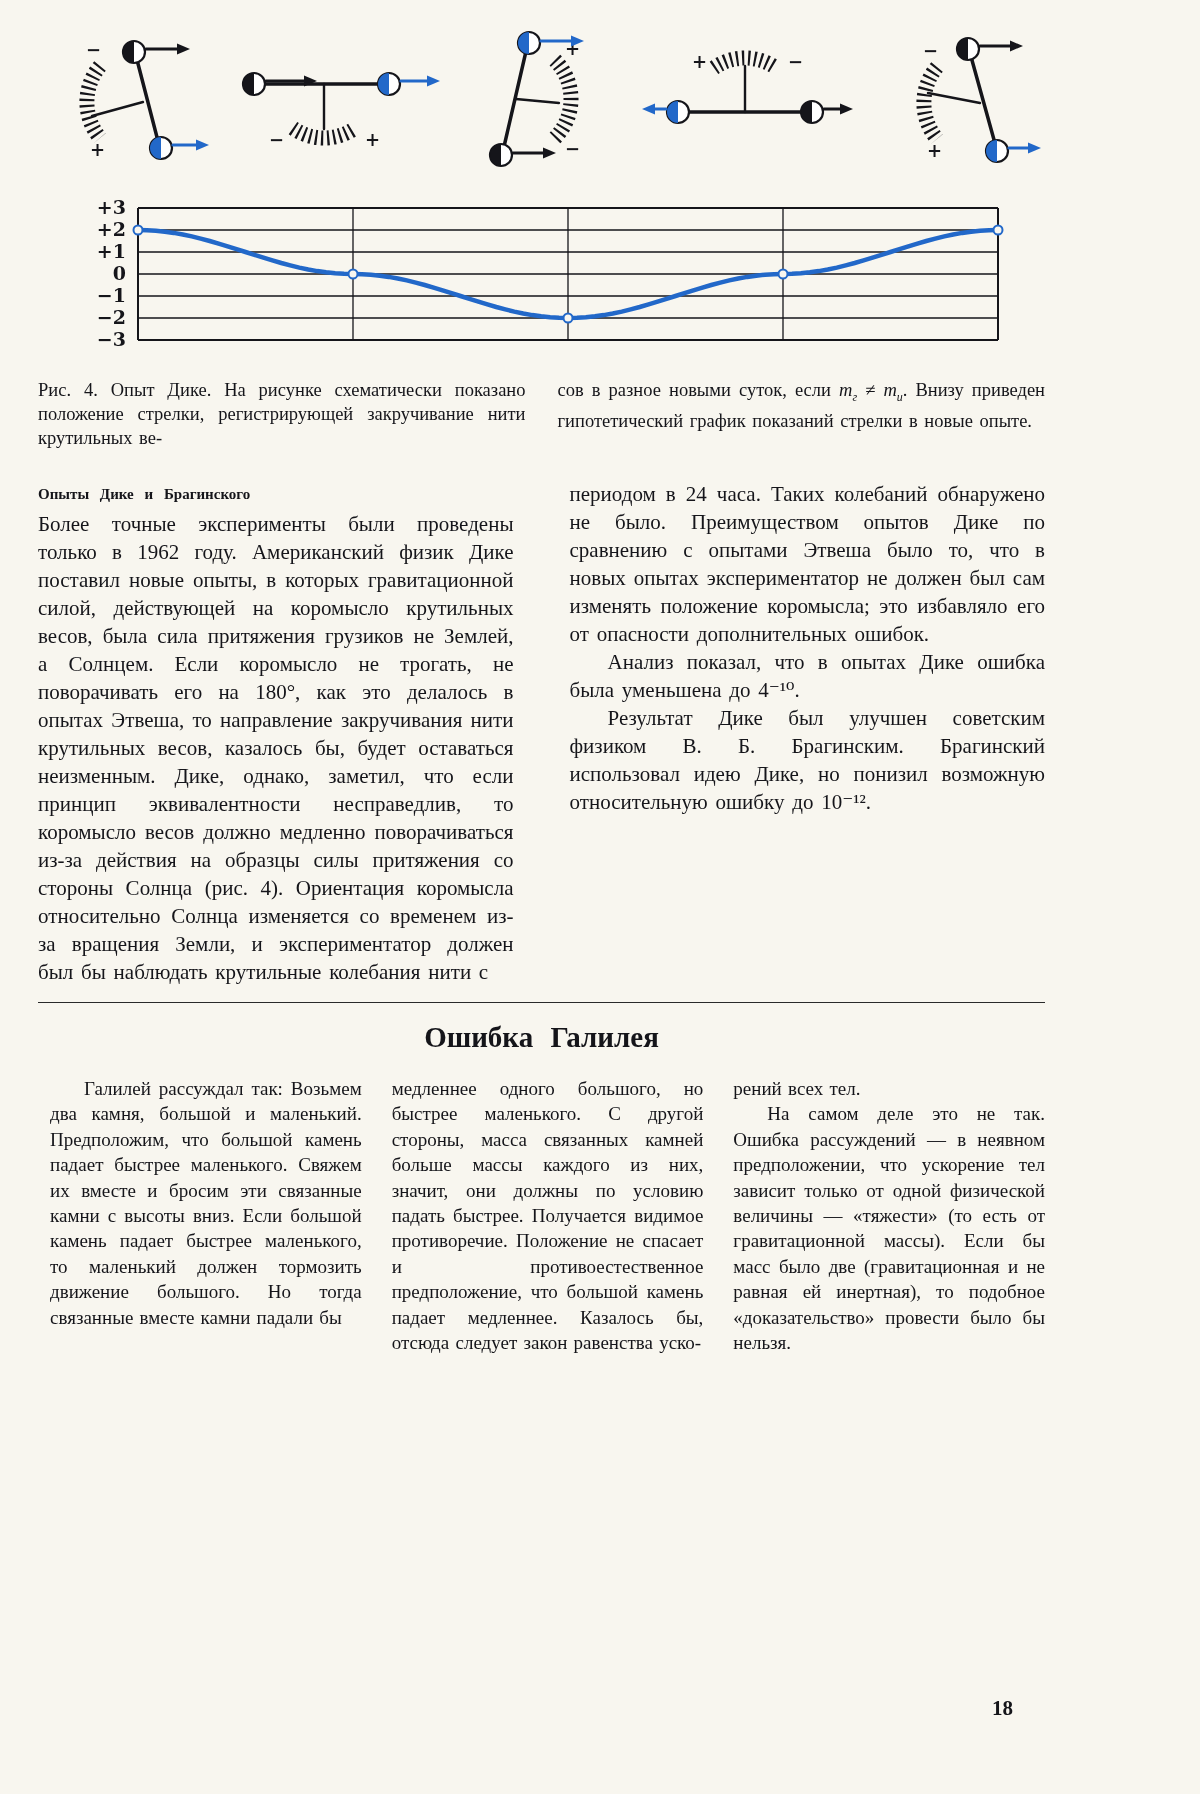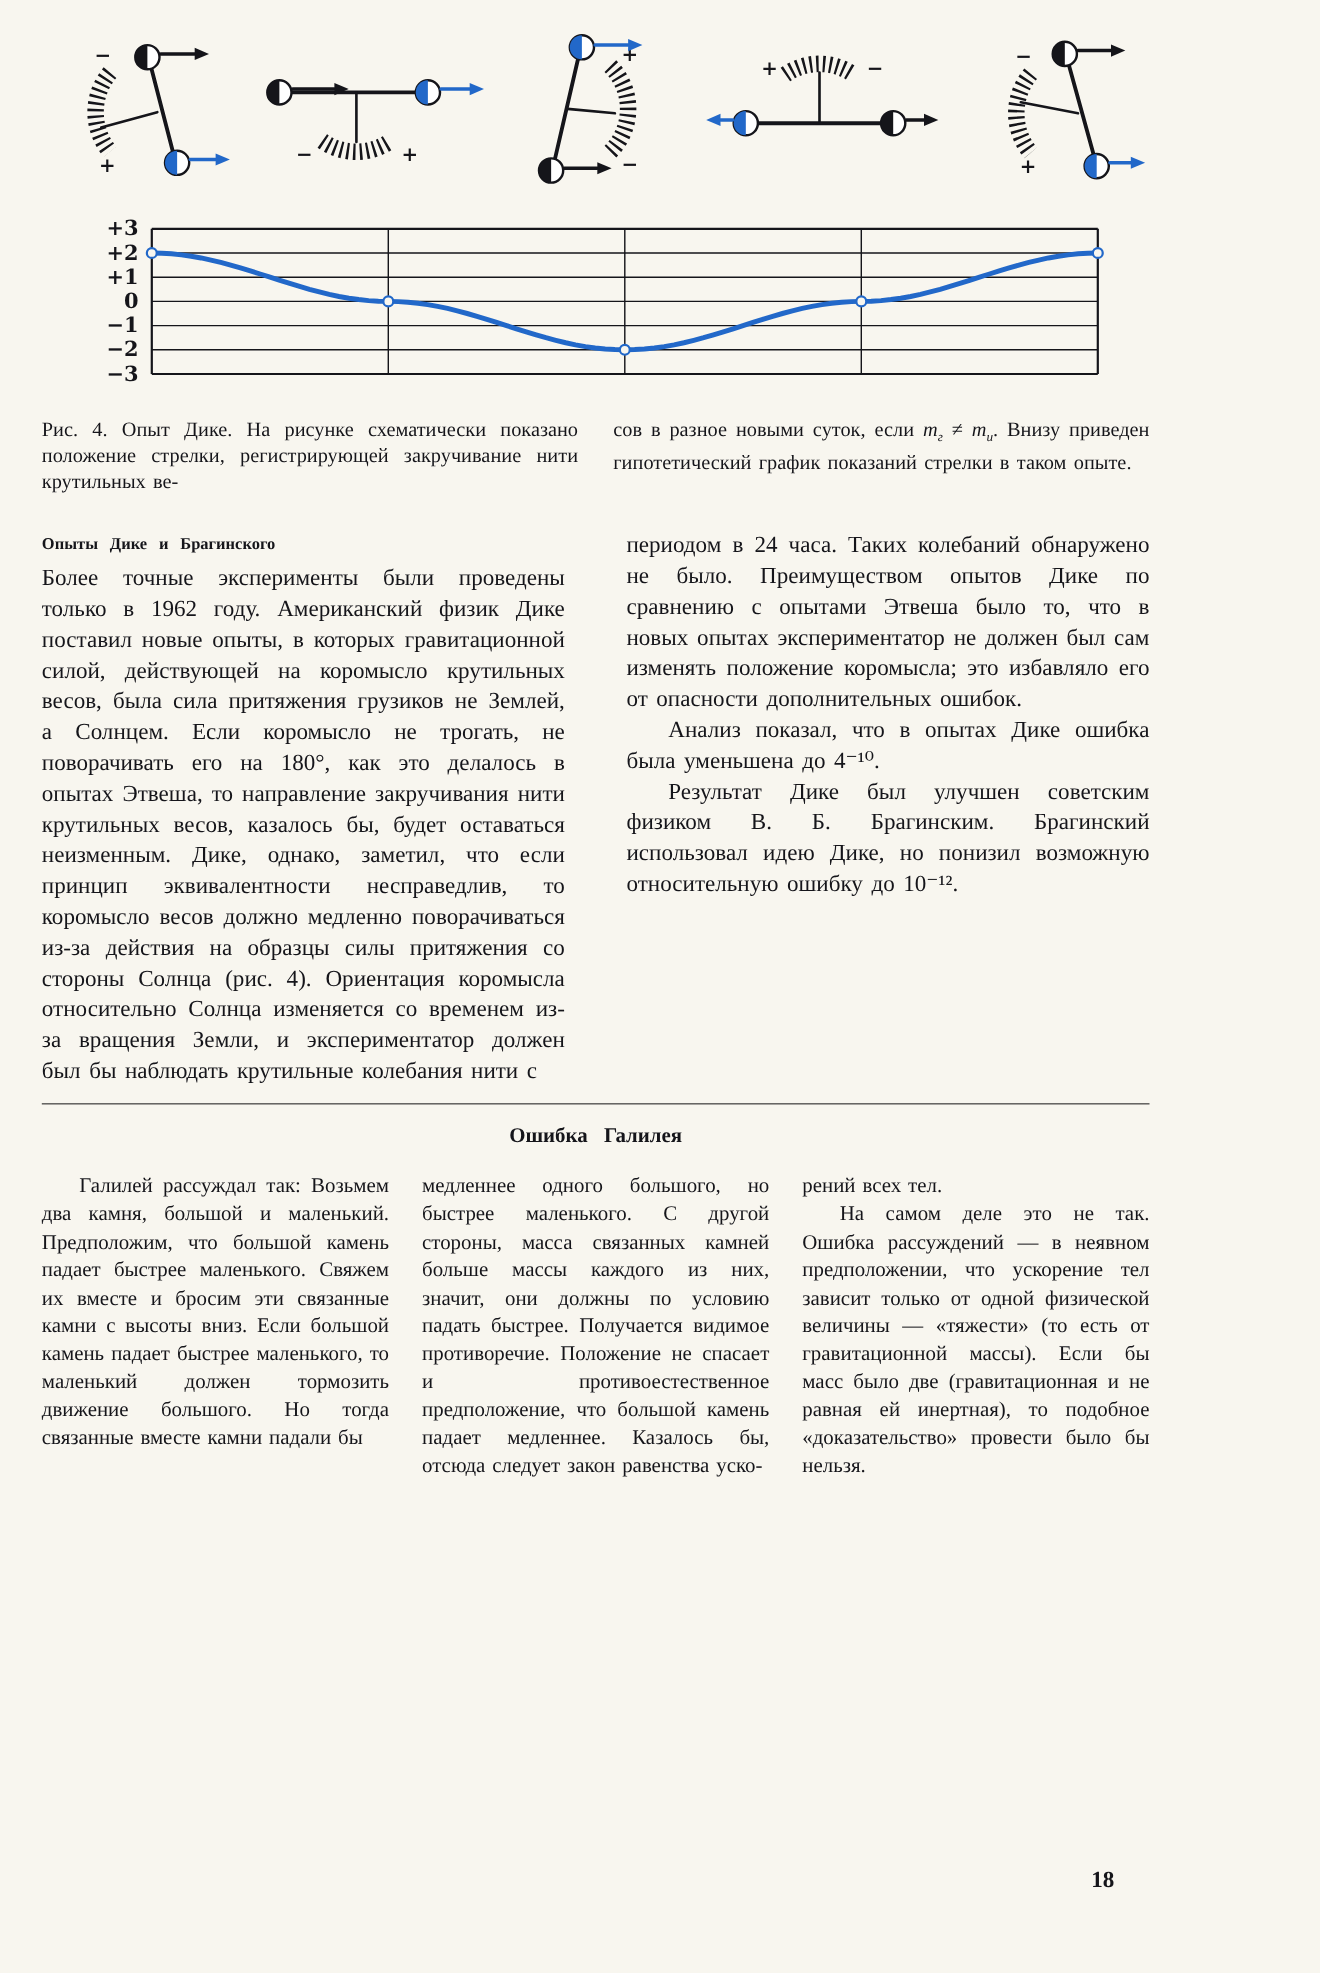--- a/index.html
+++ b/index.html
@@ -41,24 +41,24 @@
   .caption-col sub{font-size:12px;}
 
   
   .main-row{display:flex;gap:56px;margin-top:30px;}
   .main-col{flex:1;font-size:21px;line-height:28px;text-align:justify;word-spacing:2.5px;}
   .subhead{font-size:15px;font-weight:bold;word-spacing:7px;margin-bottom:2px;}
   .main-col p.indent{text-indent:38px;}
 
   .rule{border:none;border-top:1.6px solid #2a2a2a;margin-top:16px;}
 
-  .galileo{text-align:center;font-size:19px;font-weight:bold;word-spacing:10px;margin-top:18px;}
-
-  
-  .tri-row{display:flex;gap:30px;margin-top:22px;}
+  .galileo{text-align:center;font-size:29px;font-weight:bold;word-spacing:10px;margin-top:18px;}
+
+  
+  .tri-row{display:flex;gap:30px;margin-top:22px;margin-left:12px;}
   .tri-col{flex:1;font-size:19px;line-height:25.4px;text-align:justify;word-spacing:1.5px;}
   .tri-col p.indent{text-indent:34px;}
 
   .pagenum{position:absolute;left:992px;top:1696px;font-size:21px;font-weight:bold;}
 </style>
 </head>
 <body>
 
 <div class="page">
   <div class="content">
@@ -221,21 +221,21 @@
           <circle cx="60" cy="32" r="4.5" fill="#f8f6ef" stroke="#2268c9" stroke-width="2"></circle>
           <circle cx="275" cy="76" r="4.5" fill="#f8f6ef" stroke="#2268c9" stroke-width="2"></circle>
           <circle cx="490" cy="120" r="4.5" fill="#f8f6ef" stroke="#2268c9" stroke-width="2"></circle>
           <circle cx="705" cy="76" r="4.5" fill="#f8f6ef" stroke="#2268c9" stroke-width="2"></circle>
           <circle cx="920" cy="32" r="4.5" fill="#f8f6ef" stroke="#2268c9" stroke-width="2"></circle>
         </svg>
     </div>
 
     <div class="caption-row">
       <p class="caption-col">Рис. 4. Опыт Дике. На рисунке схематически показано положение стрелки, регистрирующей закручивание нити крутильных ве-</p>
-      <p class="caption-col"><span>сов в разное новыми суток, если </span><span class="var"><span>m</span><sub>г</sub></span><span> ≠ </span><span class="var"><span>m</span><sub>и</sub></span><span>. Внизу приведен гипотетический график показаний стрелки в таком опыте.</span></p>
+      <p class="caption-col"><span>сов в разное новыми суток, если </span><span class="var"><span>m</span><sub>г</sub></span><span> ≠ </span><span class="var"><span>m</span><sub>и</sub></span><span>. Внизу приведен гипотетический график показаний стрелки в новые опыте.</span></p>
     </div>
 
     <div class="main-row">
       <div class="main-col">
         <h3 class="subhead">Опыты Дике и Брагинского</h3>
         <p>Более точные эксперименты были проведены только в 1962 году. Американский физик Дике поставил новые опыты, в которых гравитационной силой, действующей на коромысло крутильных весов, была сила притяжения грузиков не Землей, а Солнцем. Если коромысло не трогать, не поворачивать его на 180°, как это делалось в опытах Этвеша, то направление закручивания нити крутильных весов, казалось бы, будет оставаться неизменным. Дике, однако, заметил, что если принцип эквивалентности несправедлив, то коромысло весов должно медленно поворачиваться из-за действия на образцы силы притяжения со стороны Солнца (рис. 4). Ориентация коромысла относительно Солнца изменяется со временем из-за вращения Земли, и экспериментатор должен был бы наблюдать крутильные колебания нити с</p>
       </div>
       <div class="main-col">
         <p>периодом в 24 часа. Таких колебаний обнаружено не было. Преимуществом опытов Дике по сравнению с опытами Этвеша было то, что в новых опытах экспериментатор не должен был сам изменять положение коромысла; это избавляло его от опасности дополнительных ошибок.</p>
         <p class="indent">Анализ показал, что в опытах Дике ошибка была уменьшена до 4⁻¹⁰.</p>

